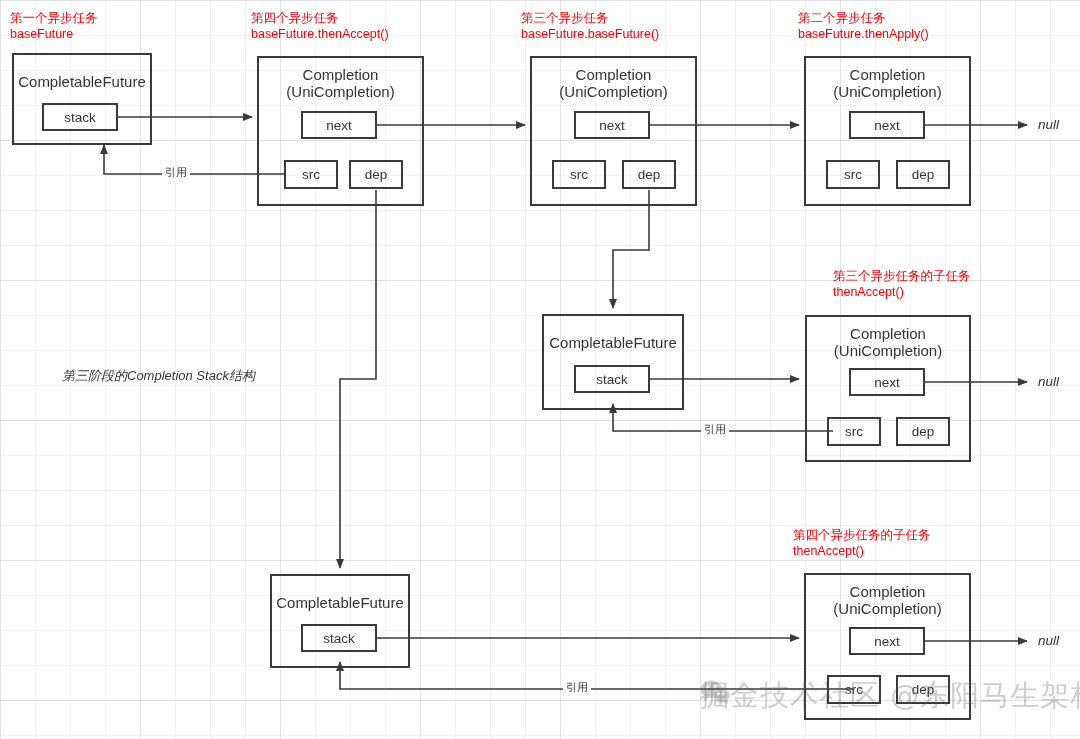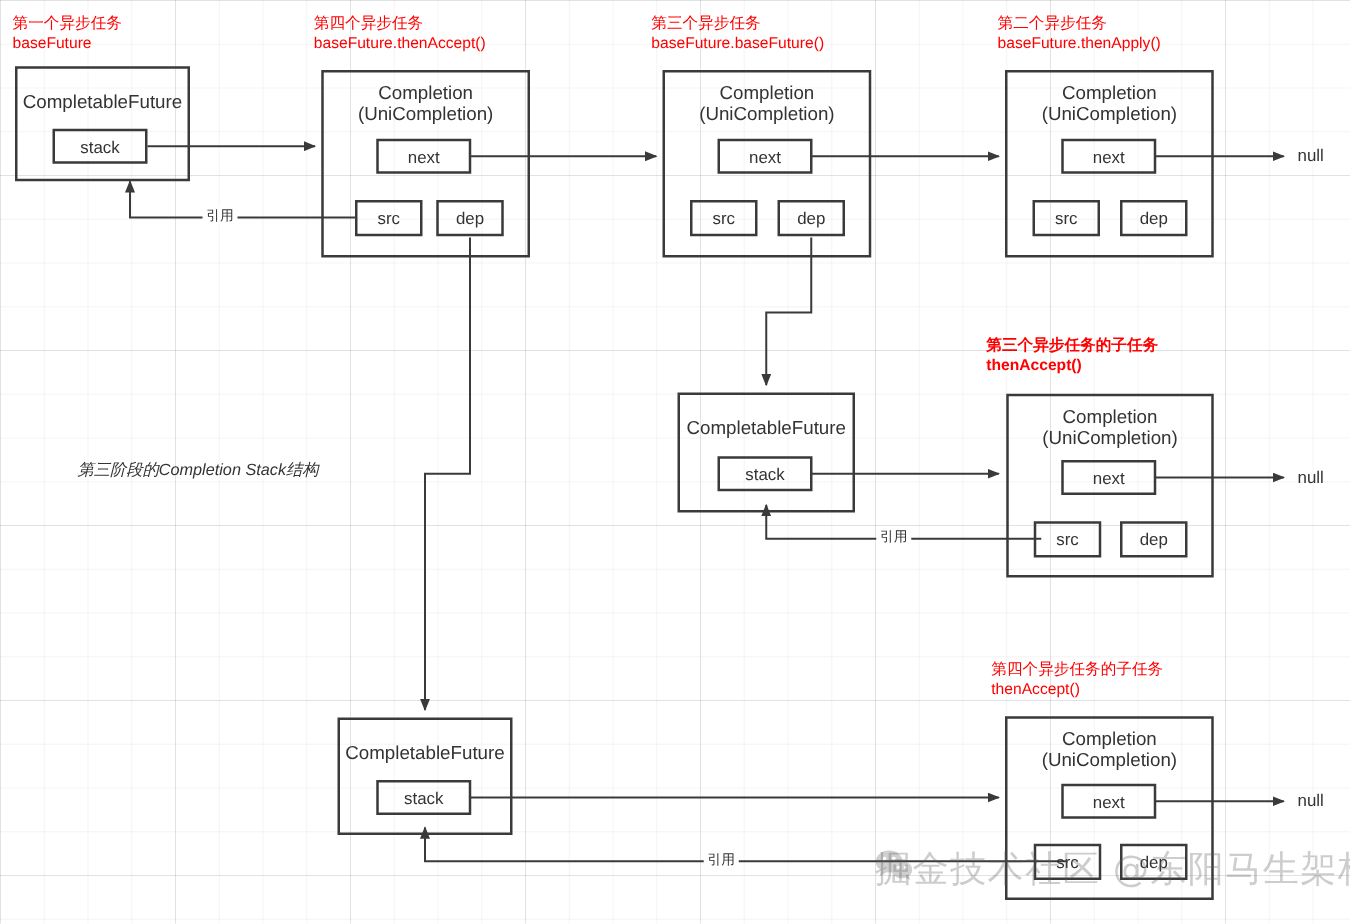--- a/index.html
+++ b/index.html
@@ -67,20 +67,21 @@
     color: #333333;
     font-size: 11px;
     background: #ffffff;
     padding: 0 3px;
     white-space: nowrap;
   }
   .null-label {
     position: absolute;
     color: #333333;
     font-size: 13.5px;
+    font-style: italic;
   }
   svg.wires {
     position: absolute;
     left: 0; top: 0;
     width: 1080px;
     height: 739px;
     pointer-events: none;
   }
   .watermark {
     position: absolute;
@@ -147,21 +148,21 @@
 
   <div class="red-label" style="left:251px; top:10px; width:180px;">第四个异步任务
 baseFuture.thenAccept()</div>
 
   <div class="red-label" style="left:521px; top:10px; width:184px;">第三个异步任务
 baseFuture.baseFuture()</div>
 
   <div class="red-label" style="left:798px; top:10px; width:178px;">第二个异步任务
 baseFuture.thenApply()</div>
 
-  <div class="red-label" style="left:789px; top:268px; width:188px;font-weight:bold;">第三个异步任务的子任务
+  <div class="red-label" style="left:833px; top:268px; width:188px;">第三个异步任务的子任务
 thenAccept()</div>
 
   <div class="red-label" style="left:793px; top:527px; width:188px;">第四个异步任务的子任务
 thenAccept()</div>
 
   <div class="node-box" style="left:12px; top:53px; width:140px; height:92px;">
     <div class="node-title" style="top:18px;">CompletableFuture</div>
   </div>
   <div class="field-box" style="left:42px; top:103px; width:76px; height:28px;">stack</div>
 

